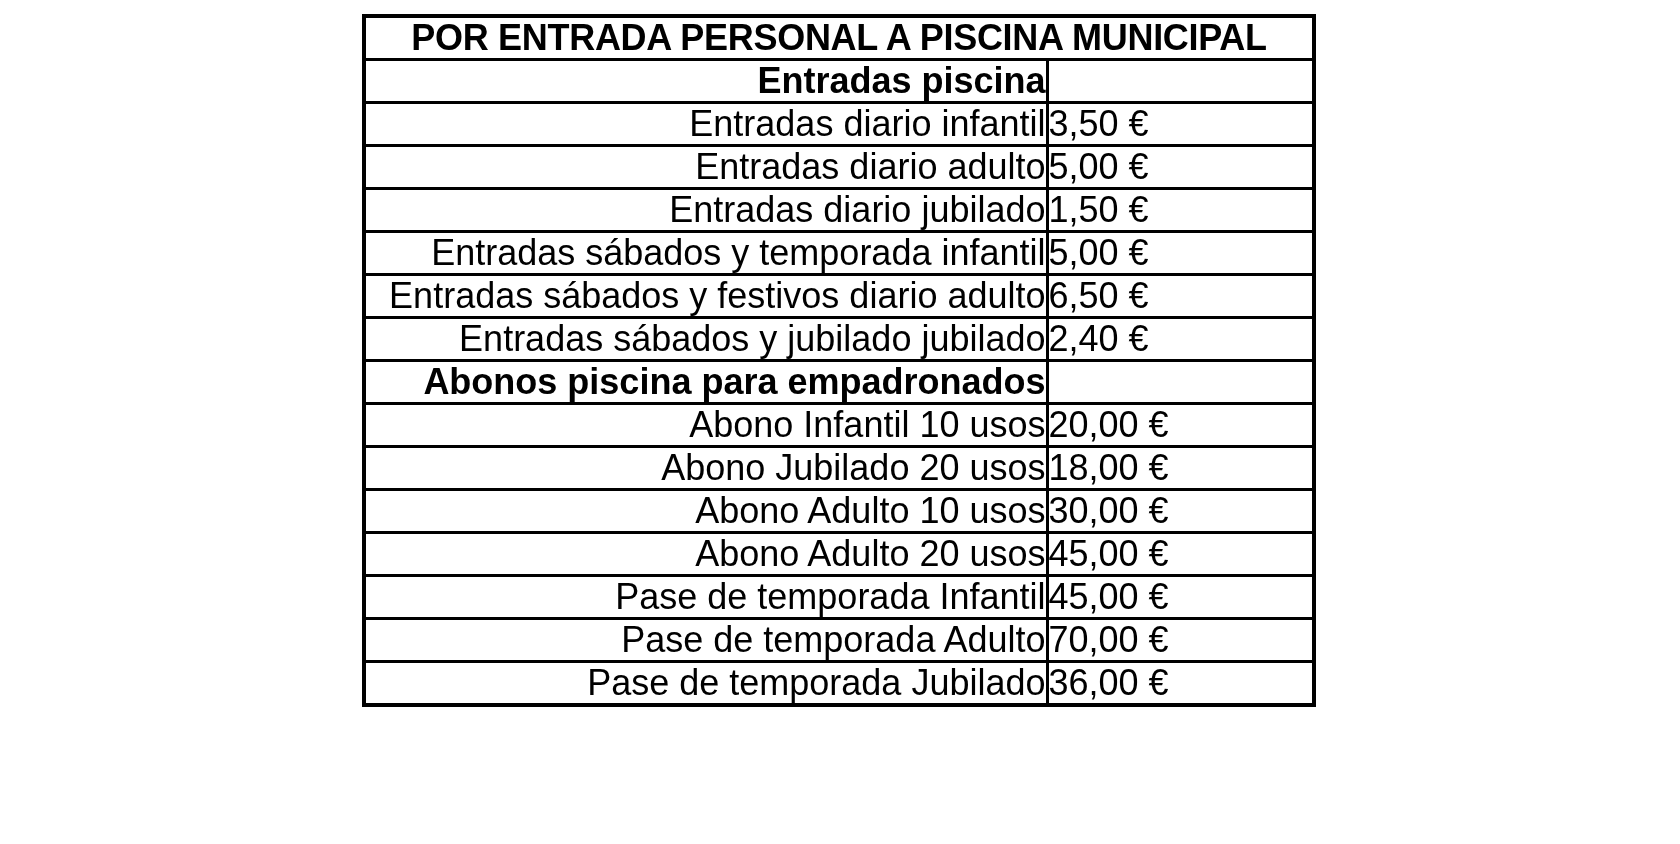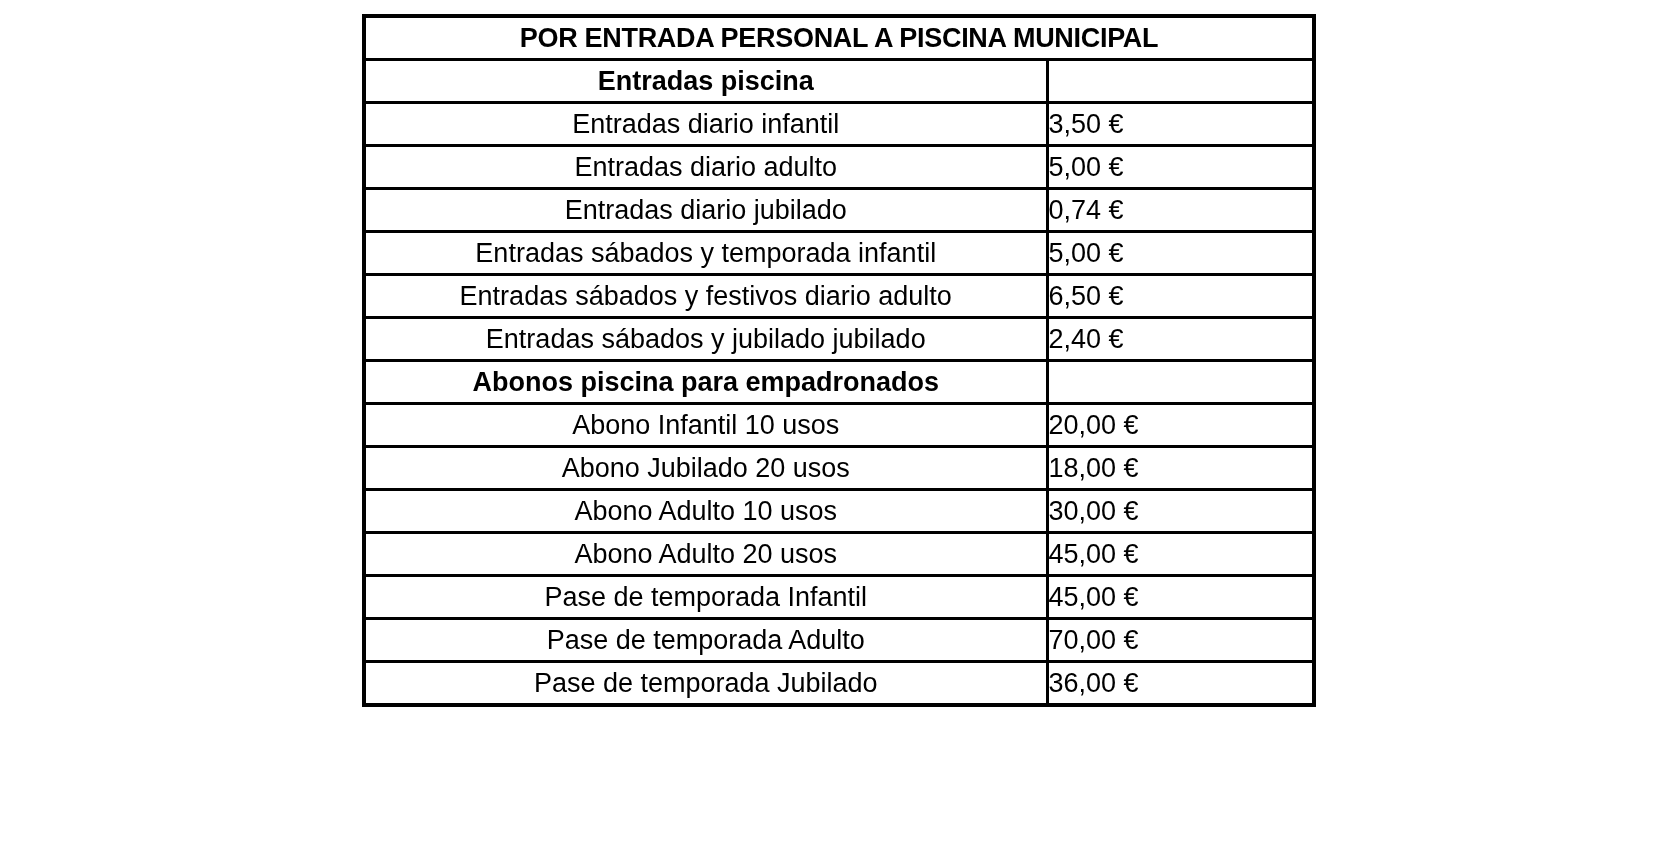--- a/index.html
+++ b/index.html
@@ -15,40 +15,40 @@
     font-family: "Liberation Sans", sans-serif;
     color: #000000;
   }
   table.tariff {
     position: absolute;
     left: 362px;
     top: 14px;
     border-collapse: collapse;
     table-layout: fixed;
     border: 4px solid #000000;
-    font-size: 27px;
+    font-size: 36px;
     line-height: 1;
     padding-left: 20px;
   }
   table.tariff th,
   table.tariff td {
     border: 3px solid #000000;
     height: 40px;
     padding: 0;
     overflow: hidden;
     white-space: nowrap;
     vertical-align: middle;
   }
   th.title-cell {
     font-weight: bold;
     text-align: center;
     letter-spacing: -0.3px;
   }
   td.concept {
-    text-align: center;
+    text-align: right;
     padding-left: 8px;
   }
   td.concept.section {
     font-weight: bold;
   }
   td.price {
     text-align: left;
   }
 </style>
 </head>
@@ -73,21 +73,21 @@
         <tr>
           <td class="concept">Entradas diario infantil</td>
           <td class="price">3,50 €</td>
         </tr>
         <tr>
           <td class="concept">Entradas diario adulto</td>
           <td class="price">5,00 €</td>
         </tr>
         <tr>
           <td class="concept">Entradas diario jubilado</td>
-          <td class="price">0,74 €</td>
+          <td class="price">1,50 €</td>
         </tr>
         <tr>
           <td class="concept">Entradas sábados y temporada infantil</td>
           <td class="price">5,00 €</td>
         </tr>
         <tr>
           <td class="concept">Entradas sábados y festivos diario adulto</td>
           <td class="price">6,50 €</td>
         </tr>
         <tr>

